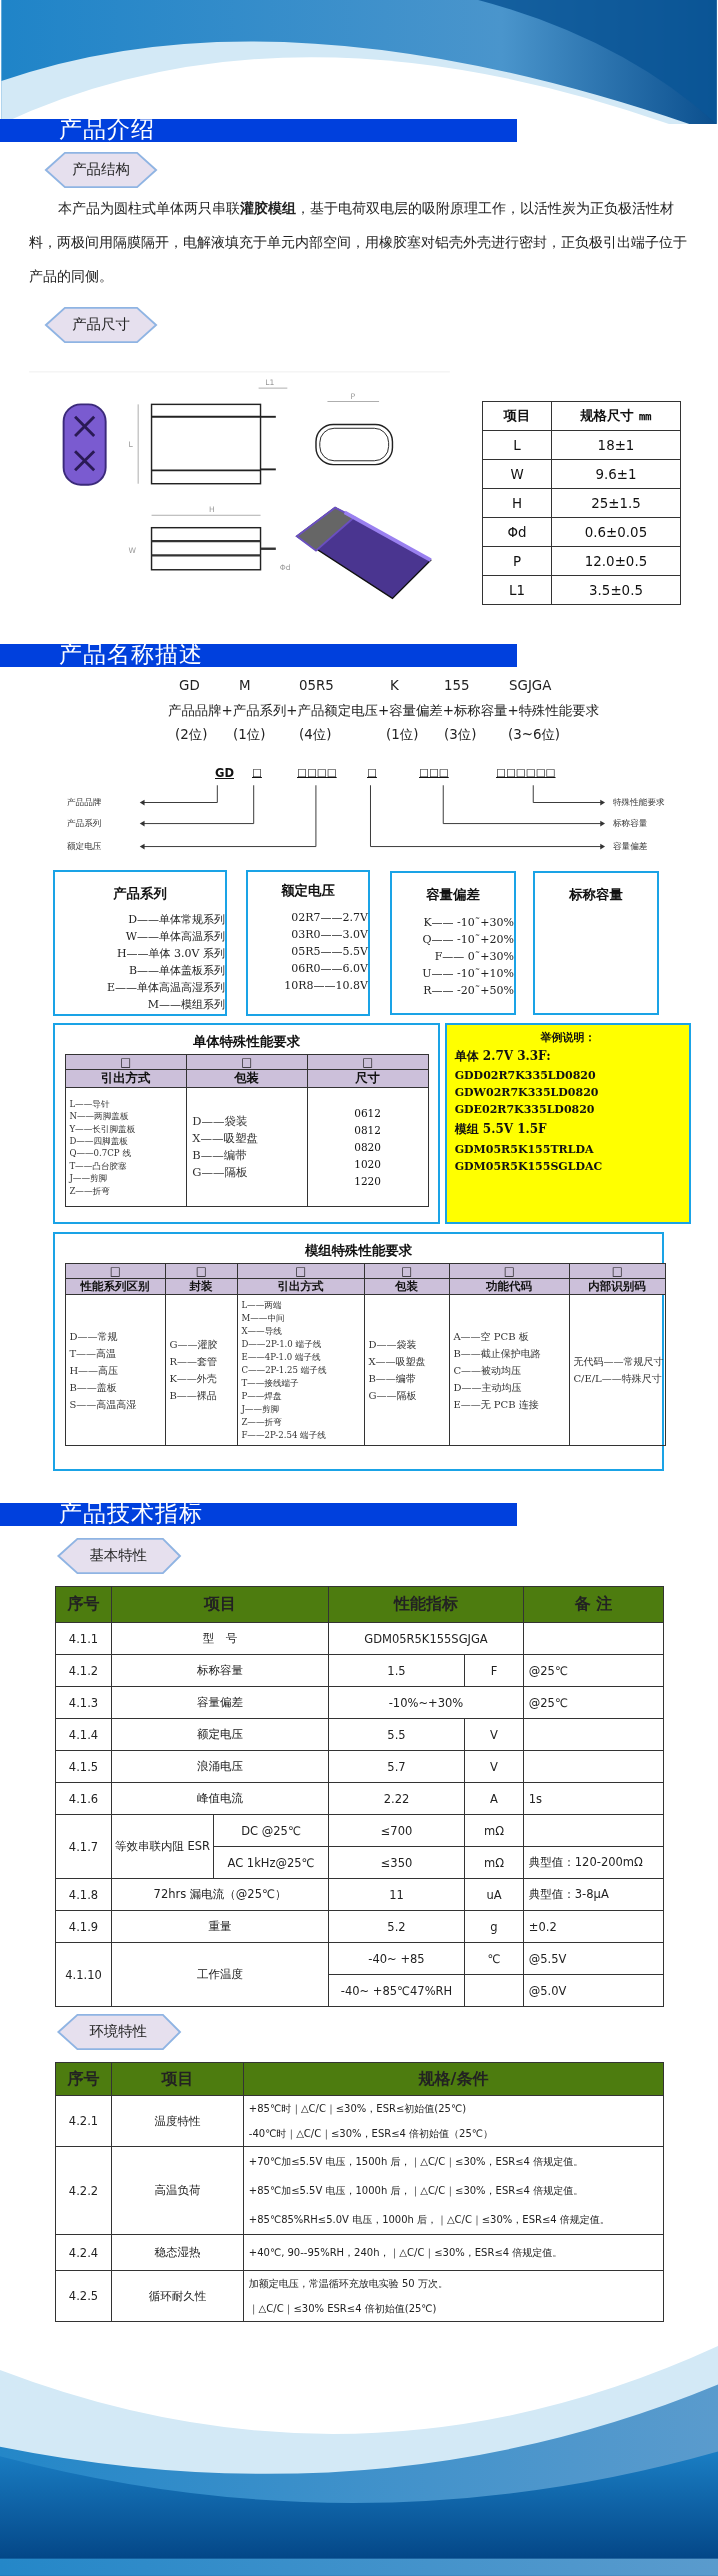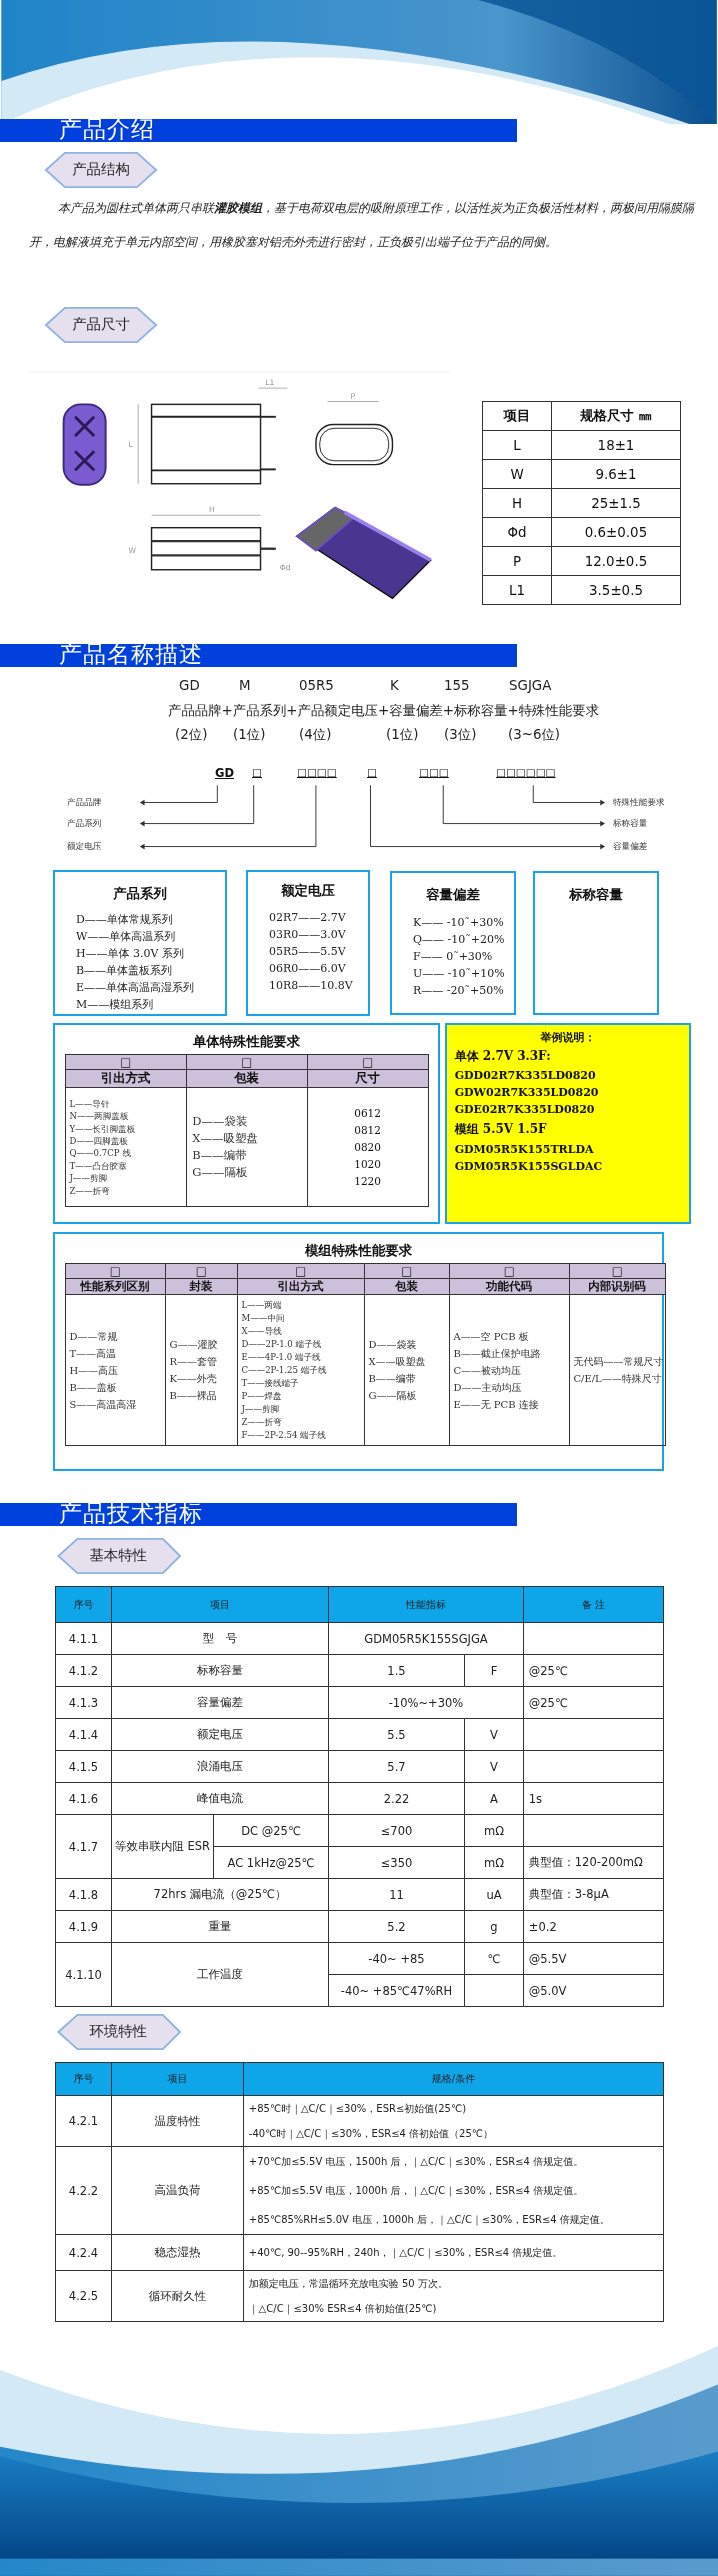--- a/index.html
+++ b/index.html
@@ -3,38 +3,38 @@
 <meta charset="utf-8">
 <style>
   * { box-sizing: border-box; margin: 0; padding: 0; }
   body { width: 718px; height: 2576px; background: #fff; font-family: "DejaVu Sans", "Liberation Sans", sans-serif; color: #111; position: relative; overflow: hidden; }
   .abs { position: absolute; }
   .section-bar { position: absolute; left: 0; width: 517px; height: 23px; background: #0040dd; }
   .section-bar span { position: absolute; left: 59px; top: -3.8px; color: #fff; font-size: 23px; line-height: 29px; letter-spacing: 1px; }
   .hex { position: absolute; width: 134px; height: 38px; }
   .hex svg { position: absolute; left: 0; top: 0; }
   .hex span { position: absolute; left: 0; right: 0; top: 8.6px; text-align: center; font-size: 14.4px; color: #222; }
-  .intro { position: absolute; left: 29px; top: 191px; width: 670px; font-size: 12px; line-height: 34px; color: #222; font-style: italic; }
+  .intro { position: absolute; left: 29px; top: 191px; width: 670px; font-size: 14px; line-height: 34px; color: #222; }
   .intro b { font-weight: bold; }
   table { border-collapse: collapse; }
   .dim-table { position: absolute; left: 482px; top: 401px; width: 199px; }
   .dim-table td { border: 1.4px solid #333; height: 29px; text-align: center; font-size: 13.4px; }
   .dim-table tr:first-child td { font-weight: bold; }
   .code-line { position: absolute; font-size: 13.4px; color: #222; }
   .diag-lbl { position: absolute; font-size: 8.6px; color: #333; }
   .box { position: absolute; border: 2.9px solid #1aa3e6; background: #fff; }
   .box .ttl { text-align: center; font-weight: bold; font-size: 13.4px; margin-top: 13.4px; }
-  .box .lines { font-family: "DejaVu Serif", "Liberation Serif", serif; font-size: 11px; line-height: 17px; margin-left: 21px; margin-top: 9.6px; color: #222; }
+  .box .lines { font-family: "DejaVu Serif", "Liberation Serif", serif; font-size: 11px; line-height: 17px; margin-left: 21px; margin-top: 9.6px; color: #222; text-align: right; }
   .ex-box { background: #ffff00; }
   .spec-tbl td { border: 1px solid #333; text-align: center; font-size: 11.5px; }
   .spec-tbl .hd td { background: #ccc0da; font-weight: bold; }
   .spec-tbl .small { font-family: "DejaVu Serif", "Liberation Serif", serif; font-size: 8.6px; line-height: 12.4px; text-align: left; padding-left: 3.8px; color: #333; }
   .tech { position: absolute; left: 55px; width: 609px; border: 1.9px solid #333; }
   .tech td { border: 1px solid #333; font-size: 11.5px; text-align: center; height: 32px; color: #222; }
-  .tech .hd td { background: #0ea5e9; font-weight: normal; font-size: 10px; }
+  .tech .hd td { background: #4d7c0f; font-weight: bold; font-size: 16px; }
   .tech td.l { text-align: left; padding-left: 4.8px; }
   .env td.spec { text-align: left; padding-left: 4.8px; font-size: 10px; line-height: 25px; }
 </style>
 </head>
 <body>
 
 <svg class="abs" style="left:0;top:0" width="718" height="124" viewBox="0 0 750 130">
   <defs>
     <linearGradient id="tg" x1="0" x2="1">
         <stop offset="0" stop-color="#1f84c8"></stop>

